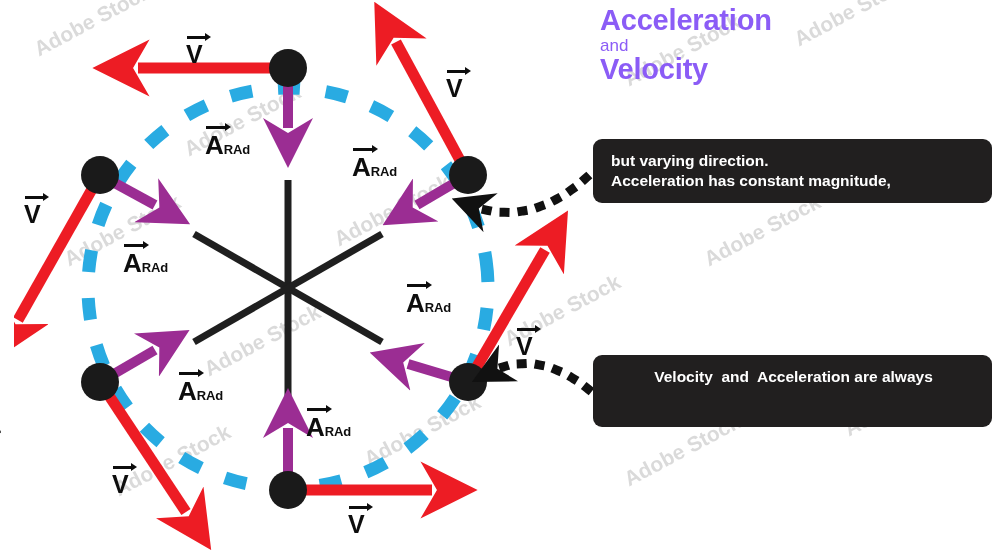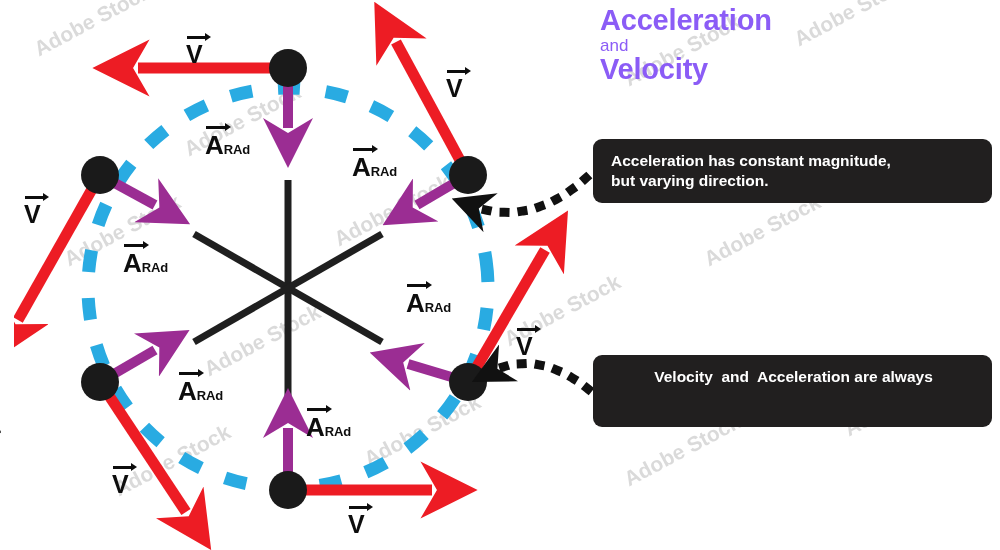--- a/index.html
+++ b/index.html
@@ -236,22 +236,22 @@
     <span class="glyph"><span>A</span><span class="sub">RAd</span></span>
   </div>
 
   <div class="title-block">
     <div class="title-main">Acceleration</div>
     <div class="title-and">and</div>
     <div class="title-main">Velocity</div>
   </div>
 
   <div class="callout" id="callout-1">
+    <span class="ln">but varying direction.</span>
     <span class="ln">Acceleration has constant magnitude,</span>
-    <span class="ln">but varying direction.</span>
   </div>
 
   <div class="callout" id="callout-2">
     <span class="ln">Velocity  and  Acceleration are always</span>
   </div>
 
   <div class="edge-strip"></div>
   <div class="wm wm-side">Adobe Stock | #505700609</div>
 
 </div>

